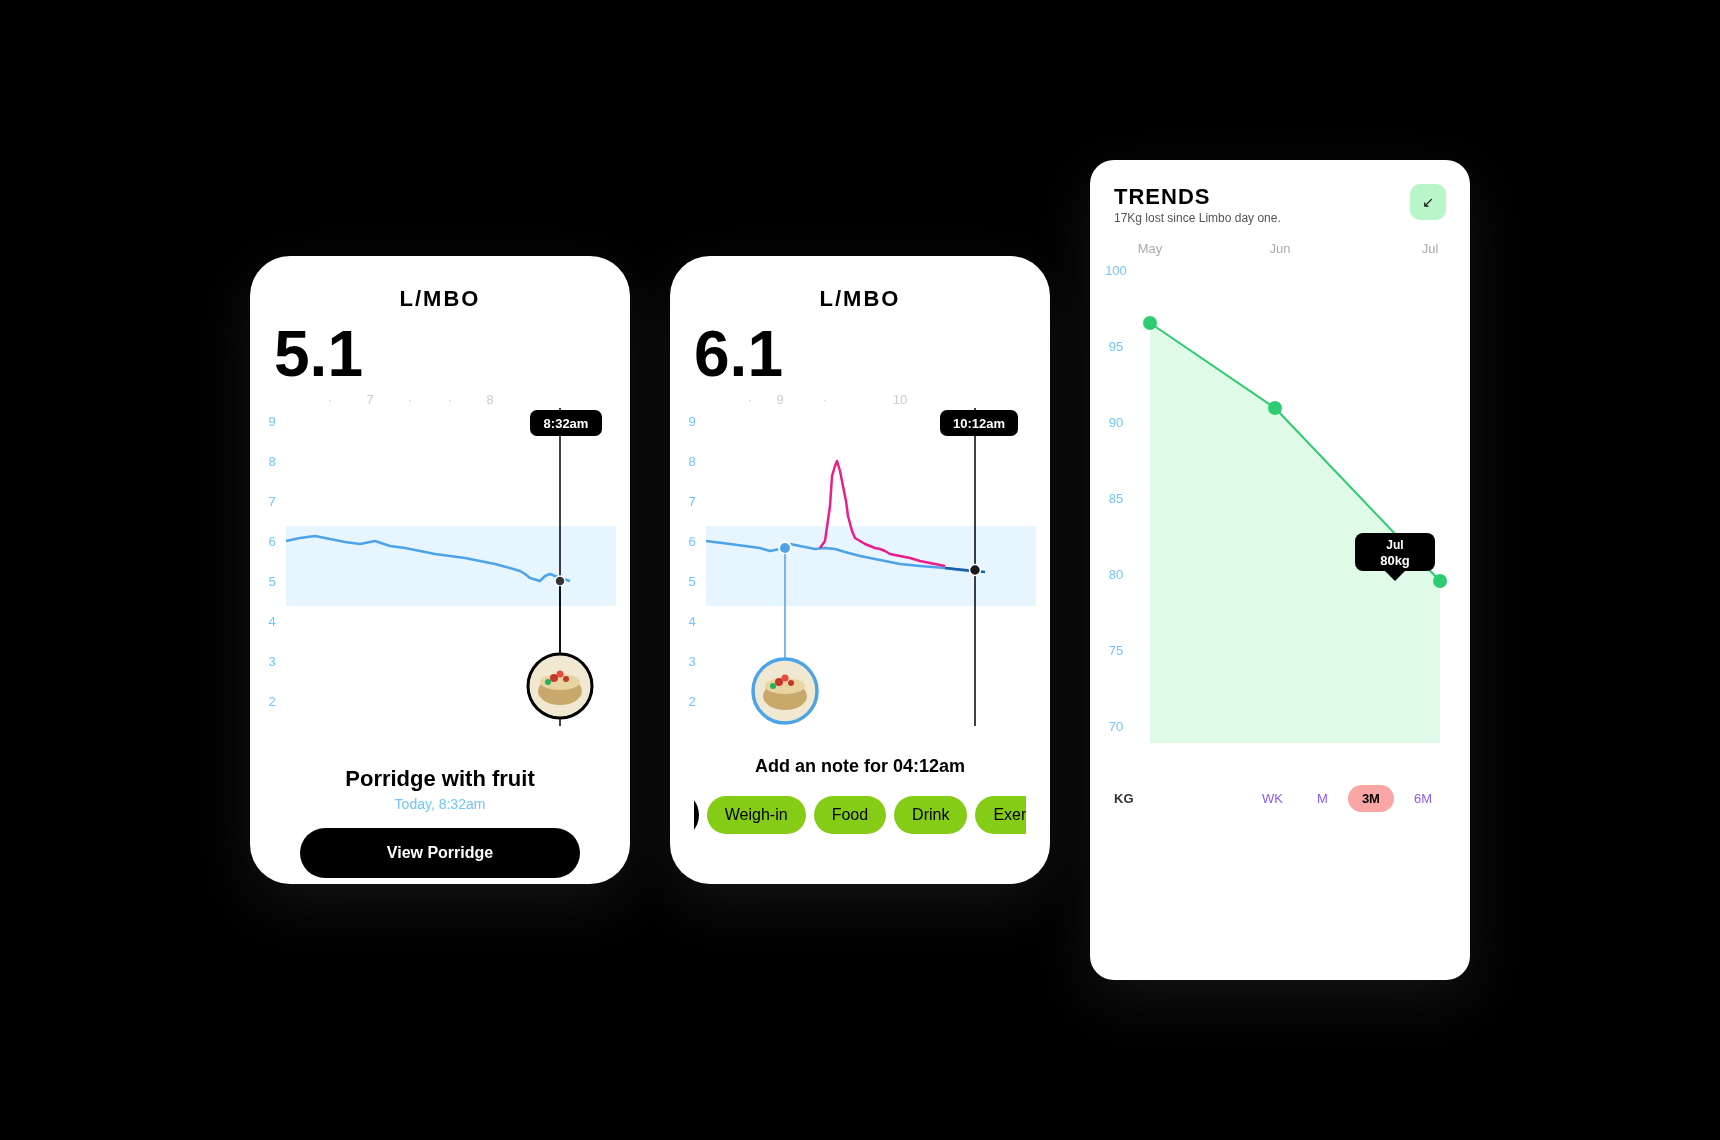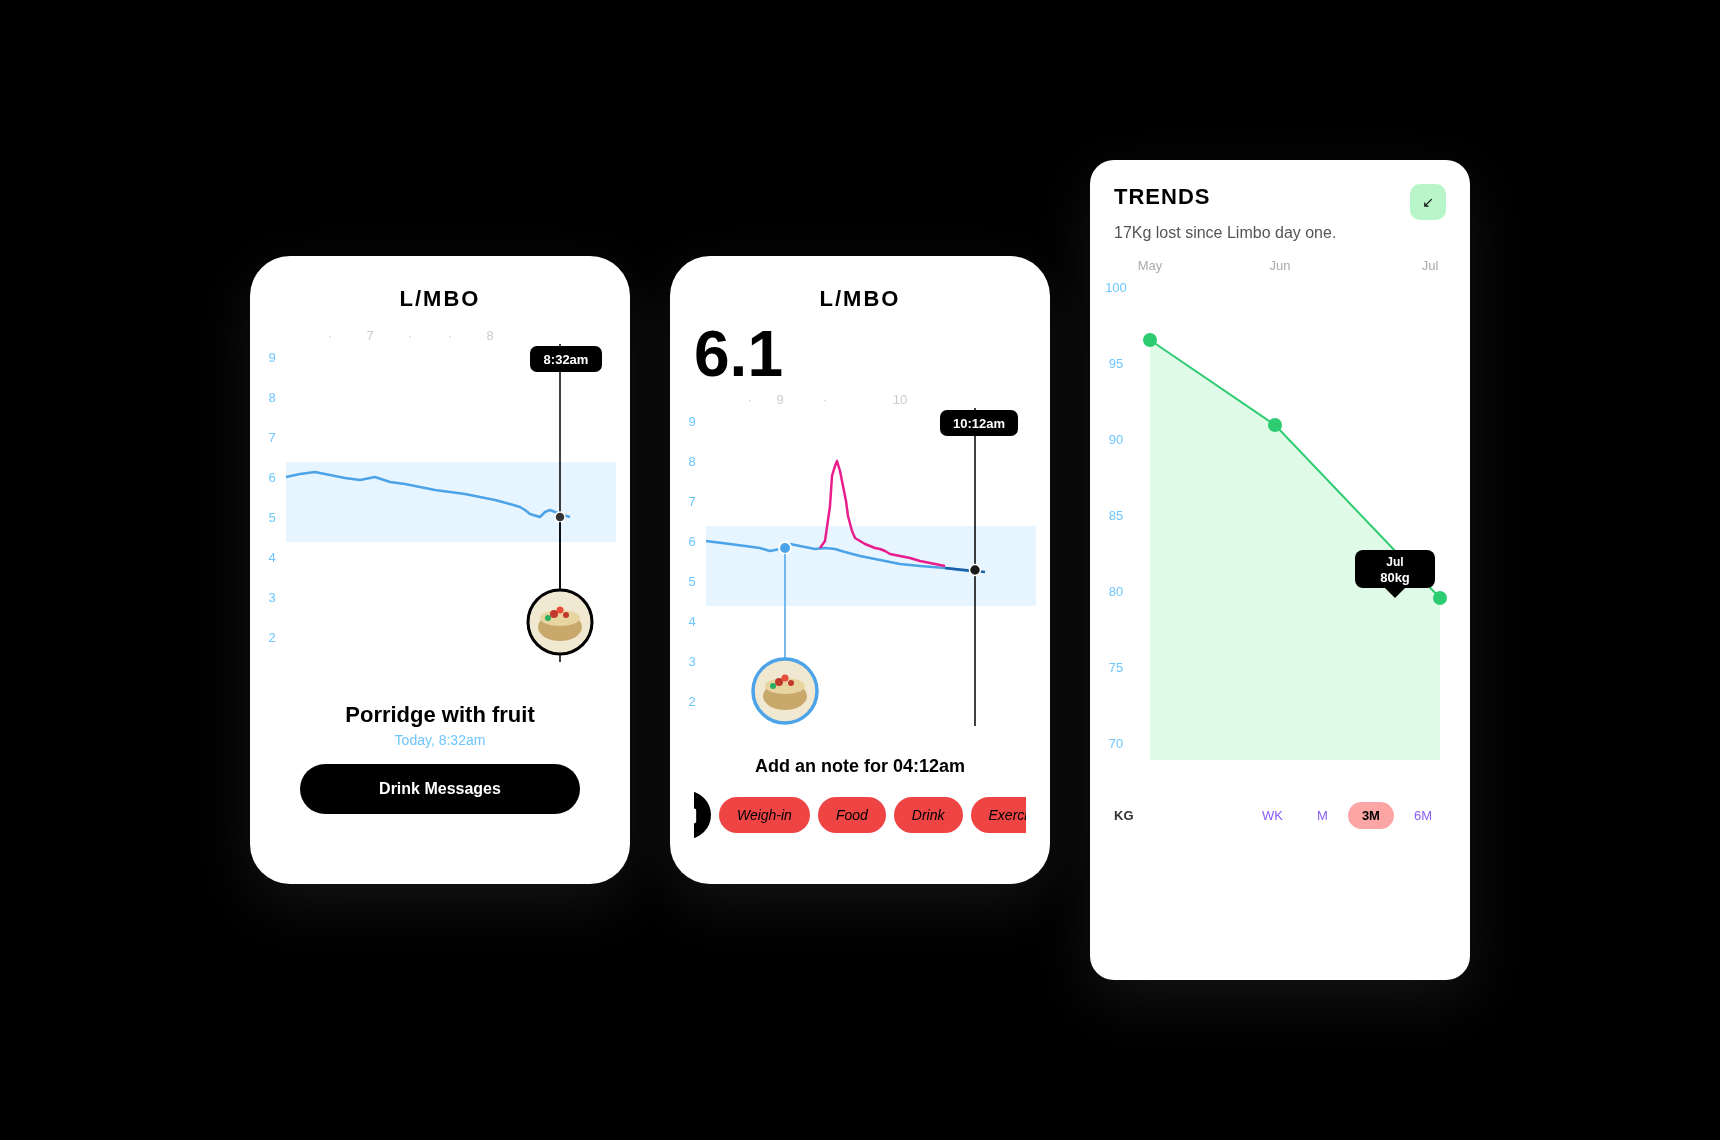--- a/index.html
+++ b/index.html
@@ -153,51 +153,50 @@
       cursor: pointer;
     }
 
     .pill-camera svg {
       width: 22px;
       height: 22px;
       fill: #fff;
     }
 
     .pill-btn {
-      background: #ef4444;
+      background: #84cc16;
       border: none;
       border-radius: 24px;
       padding: 10px 18px;
-      font-size: 14px;
+      font-size: 16px;
       font-weight: 500;
       color: #000;
       cursor: pointer;
       white-space: nowrap;
-      font-style: italic;
     }
 
     
     .p3-header {
       padding: 24px 24px 8px;
       display: flex;
       align-items: flex-start;
       justify-content: space-between;
     }
 
     .p3-title {
       font-size: 22px;
       font-weight: 800;
       color: #000;
       letter-spacing: 1px;
     }
 
     .p3-subtitle {
-      font-size: 16px;
+      font-size: 12px;
       color: #555;
-      margin-top: 14px;
+      margin-top: 1px;
     }
 
     .p3-expand-btn {
       background: #b8f5c8;
       border: none;
       border-radius: 10px;
       width: 36px;
       height: 36px;
       display: flex;
       align-items: center;
@@ -248,20 +247,21 @@
       font-weight: 700;
     }
   </style>
 </head>
 <body>
 
 <div class="screens-container">
 
   <div class="phone phone-1">
     <div class="p1-logo">L/MBO</div>
+    <div class="p1-number">5.1</div>
 
     <div class="chart-area">
       <svg class="chart-svg" viewBox="0 0 380 360" xmlns="http://www.w3.org/2000/svg">
 
         <text x="22" y="40" font-size="13" fill="#6EC6FF" text-anchor="middle">9</text>
         <text x="22" y="80" font-size="13" fill="#6EC6FF" text-anchor="middle">8</text>
         <text x="22" y="120" font-size="13" fill="#6EC6FF" text-anchor="middle">7</text>
         <text x="22" y="160" font-size="13" fill="#6EC6FF" text-anchor="middle">6</text>
         <text x="22" y="200" font-size="13" fill="#6EC6FF" text-anchor="middle">5</text>
         <text x="22" y="240" font-size="13" fill="#6EC6FF" text-anchor="middle">4</text>
@@ -297,21 +297,21 @@
 
         <circle cx="298" cy="296" r="3" fill="#27ae60"></circle>
 
         <line x1="310" y1="200" x2="310" y2="268" stroke="#000" stroke-width="1.5"></line>
       </svg>
     </div>
 
     <div class="chart-bottom">
       <div class="food-title">Porridge with fruit</div>
       <div class="food-subtitle">Today, 8:32am</div>
-      <button class="view-messages-btn">Drink Messages</button>
+      <button class="view-messages-btn">View Porridge</button>
     </div>
   </div>
 
   <div class="phone phone-2">
     <div class="p2-logo">L/MBO</div>
     <div class="p2-number">6.1</div>
 
     <div class="chart-area">
       <svg class="chart-svg" viewBox="0 0 380 360" xmlns="http://www.w3.org/2000/svg">
 

